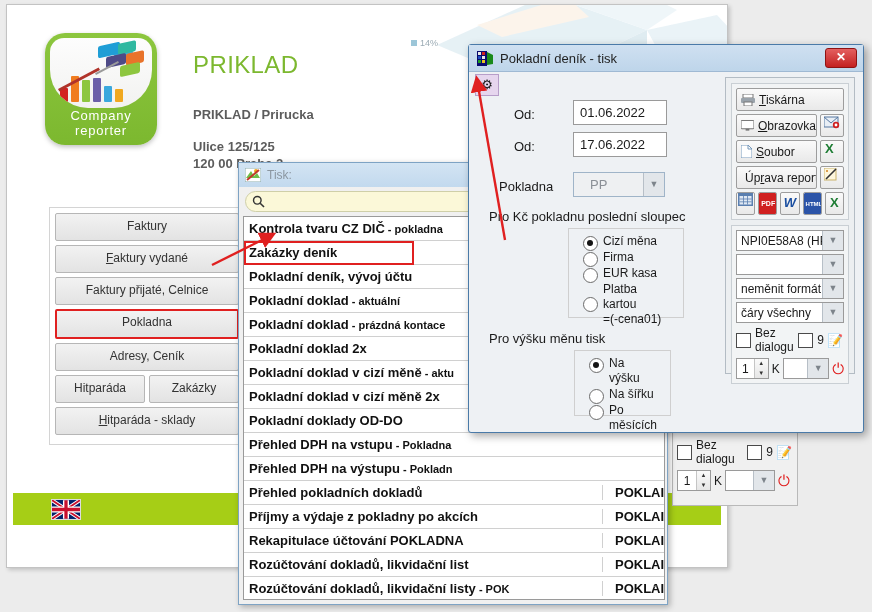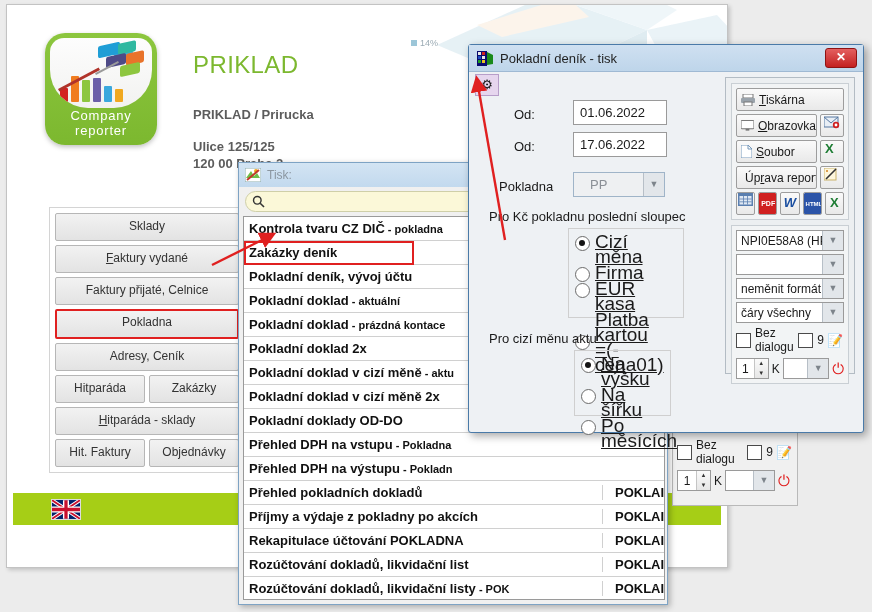--- a/index.html
+++ b/index.html
@@ -187,21 +187,21 @@
   .combo-arrow{
     margin-left:auto;width:20px;height:100%;
     background:#e2e6ea;border-left:1px solid #b7bfc7;
     color:#7d848b;font-size:9px;text-align:center;line-height:23px;
   }
   .pd-group-lbl{position:absolute;font-size:13px;color:#1a1a1a;}
   .pd-radio-box{
     position:absolute;border:1px solid #cfcfcf;background:transparent;
     box-sizing:border-box;padding:4px 6px;
   }
-  .radio-item{display:flex;align-items:flex-start;margin:1px 0;font-size:19px;text-decoration:underline;}
+  .radio-item{display:flex;align-items:flex-start;margin:1px 8px;font-size:12px;}
   .radio-dot{
     width:13px;height:13px;border-radius:50%;
     border:1.4px solid #6b6b6b;background:#fff;
     margin-right:5px;flex:0 0 auto;position:relative;top:2px;
   }
   .radio-dot.on::after{
     content:"";position:absolute;left:2.5px;top:2.5px;
     width:6px;height:6px;border-radius:50%;background:#141414;
   }
   .radio-lbl{line-height:15px;}
@@ -309,44 +309,40 @@
     <div id="company-name">PRIKLAD</div>
     <div id="company-sub">PRIKLAD / Prirucka</div>
     <div id="company-addr">
       <div>Ulice 125/125</div>
       <div>120 00 Praha 2</div>
     </div>
   </div>
 
   <div id="nav-panel">
     <div class="nav-row">
-      <div class="nav-btn">Sklady</div>
+      <div class="nav-btn">Faktury</div>
     </div>
     <div class="nav-row">
       <div class="nav-btn"><u>F</u>aktury vydané</div>
     </div>
     <div class="nav-row">
       <div class="nav-btn">Faktury přijaté, Celnice</div>
     </div>
     <div class="nav-row">
       <div class="nav-btn selected">Pokladna</div>
     </div>
     <div class="nav-row">
       <div class="nav-btn">Adresy, Ceník</div>
     </div>
     <div class="nav-row">
       <div class="nav-btn">Hitparáda</div>
       <div class="nav-btn">Zakázky</div>
     </div>
     <div class="nav-row">
       <div class="nav-btn"><u>H</u>itparáda - sklady</div>
-    </div>
-    <div class="nav-row" style="margin-bottom:0;">
-      <div class="nav-btn">Hit. Faktury</div>
-      <div class="nav-btn">Objednávky</div>
     </div>
   </div>
 
   <div id="green-bar"></div>
   <div id="flag-btn">
     <svg viewBox="0 0 60 40" width="28" height="19">
       <rect width="60" height="40" fill="#012169"></rect>
       <path d="M0,0 L60,40 M60,0 L0,40" stroke="#fff" stroke-width="8"></path>
       <path d="M0,0 L60,40 M60,0 L0,40" stroke="#C8102E" stroke-width="4"></path>
       <path d="M30,0 V40 M0,20 H60" stroke="#fff" stroke-width="13"></path>
@@ -523,21 +519,21 @@
       <span class="radio-dot"></span>
       <span class="radio-lbl">EUR kasa</span>
     </div>
     <div class="radio-item" style="align-items:center;">
       <span class="radio-dot" style="top:0;"></span>
       <span class="radio-lbl" style="white-space:pre-line;">Platba kartou
 =(-cena01)</span>
     </div>
   </div>
 
-  <span class="pd-group-lbl" style="left:20px;top:286px;">Pro cizí měnu aktu</span>
+  <span class="pd-group-lbl" style="left:20px;top:286px;">Pro výšku měnu tisk</span>
   <div class="pd-radio-box" style="left:105px;top:305px;width:97px;height:66px;">
     <div class="radio-item">
       <span class="radio-dot on"></span>
       <span class="radio-lbl">Na výšku</span>
     </div>
     <div class="radio-item">
       <span class="radio-dot"></span>
       <span class="radio-lbl">Na šířku</span>
     </div>
     <div class="radio-item">

